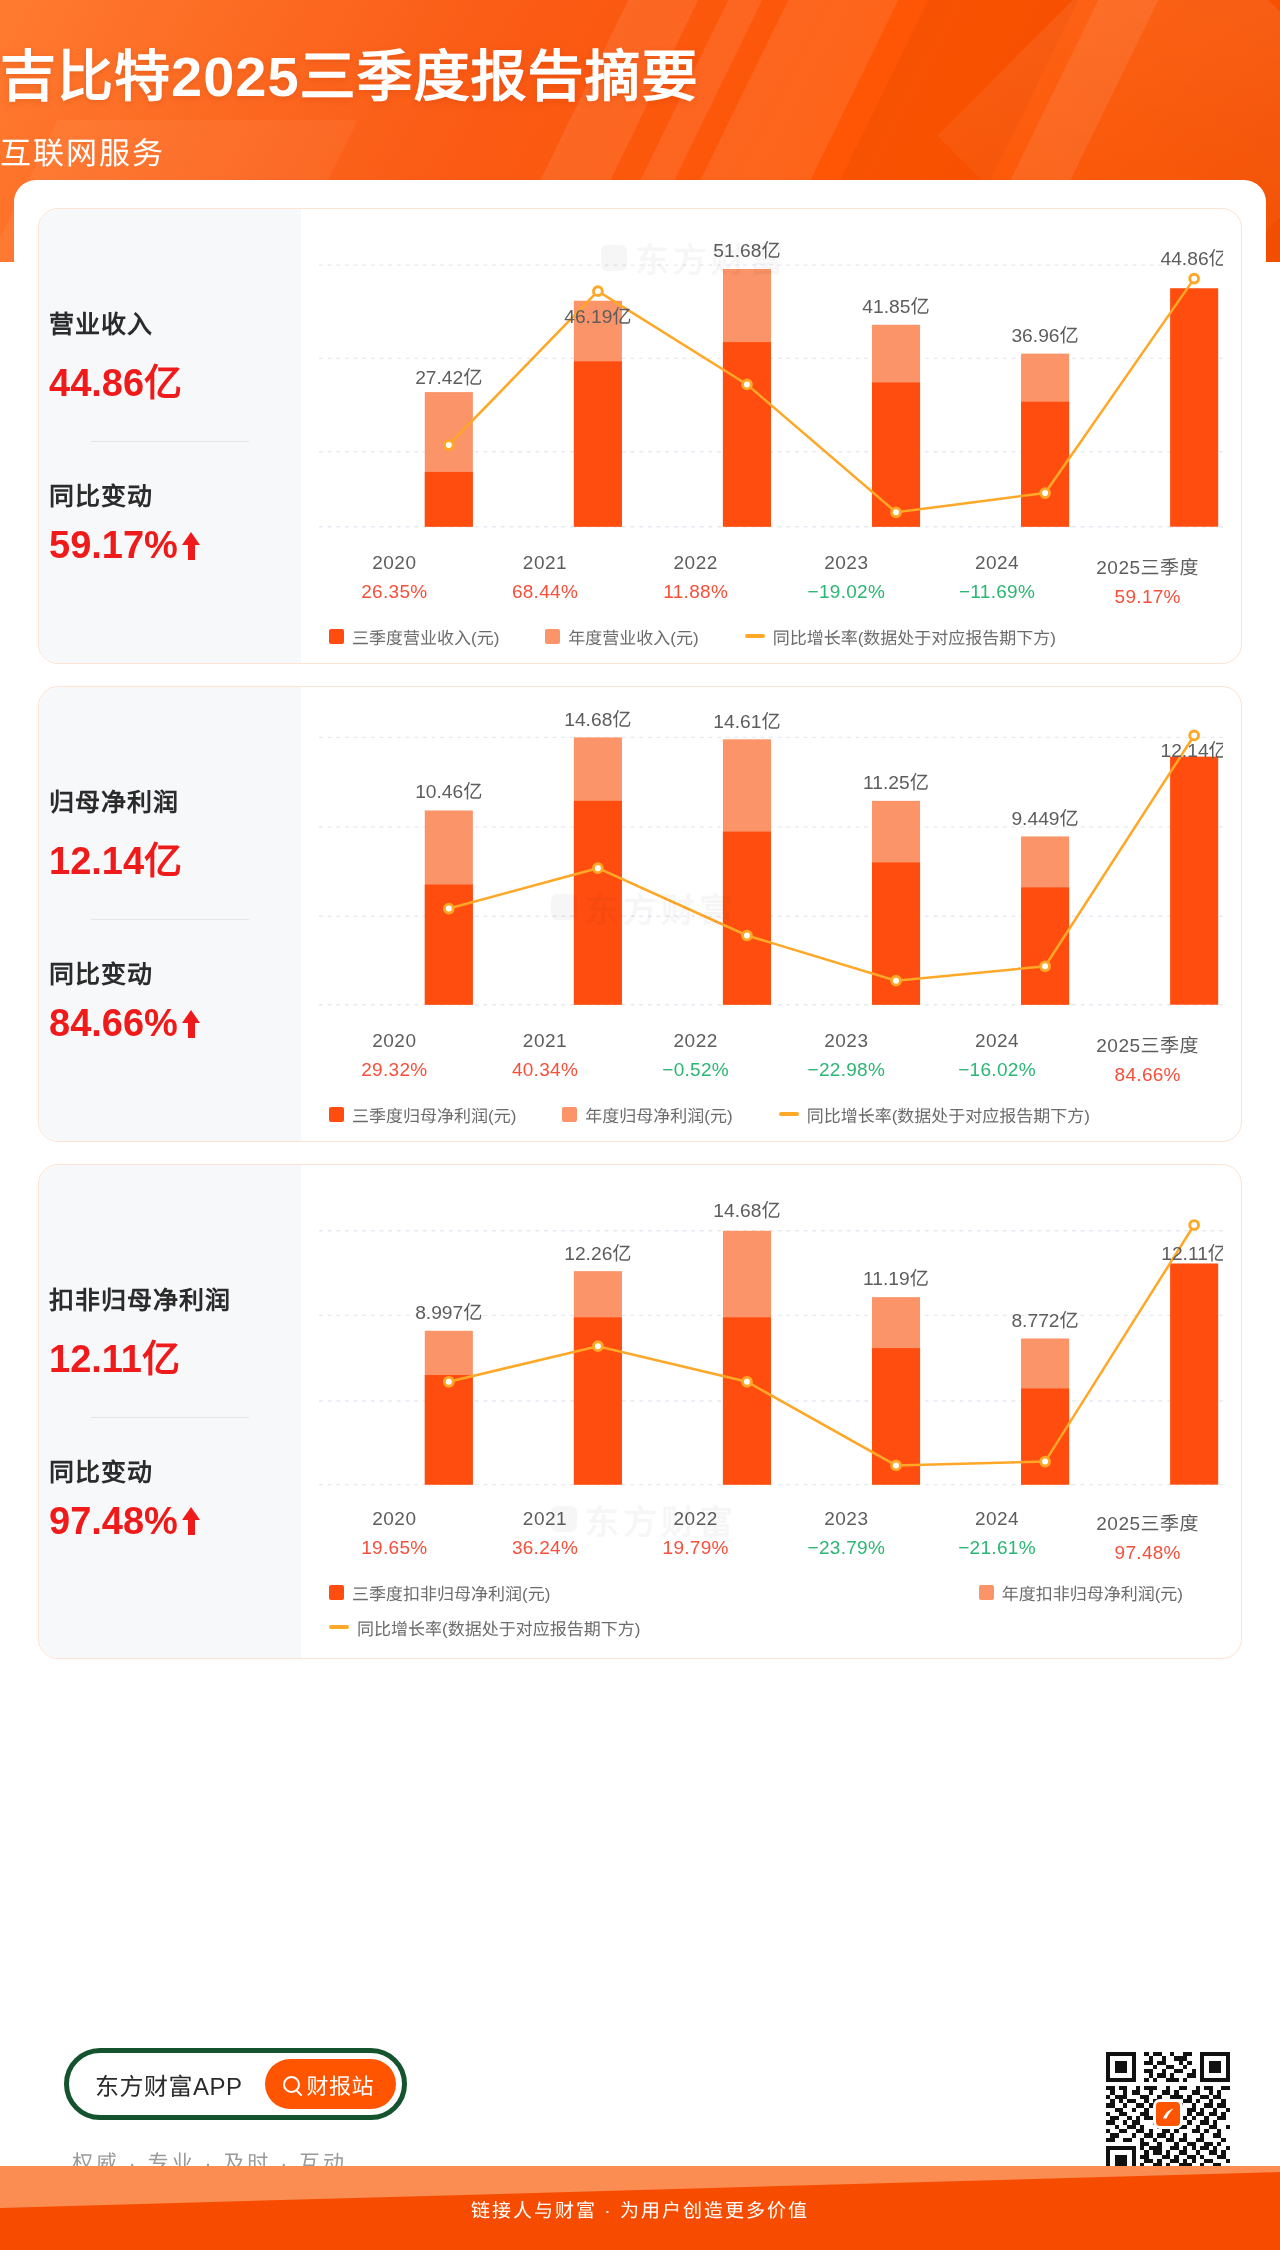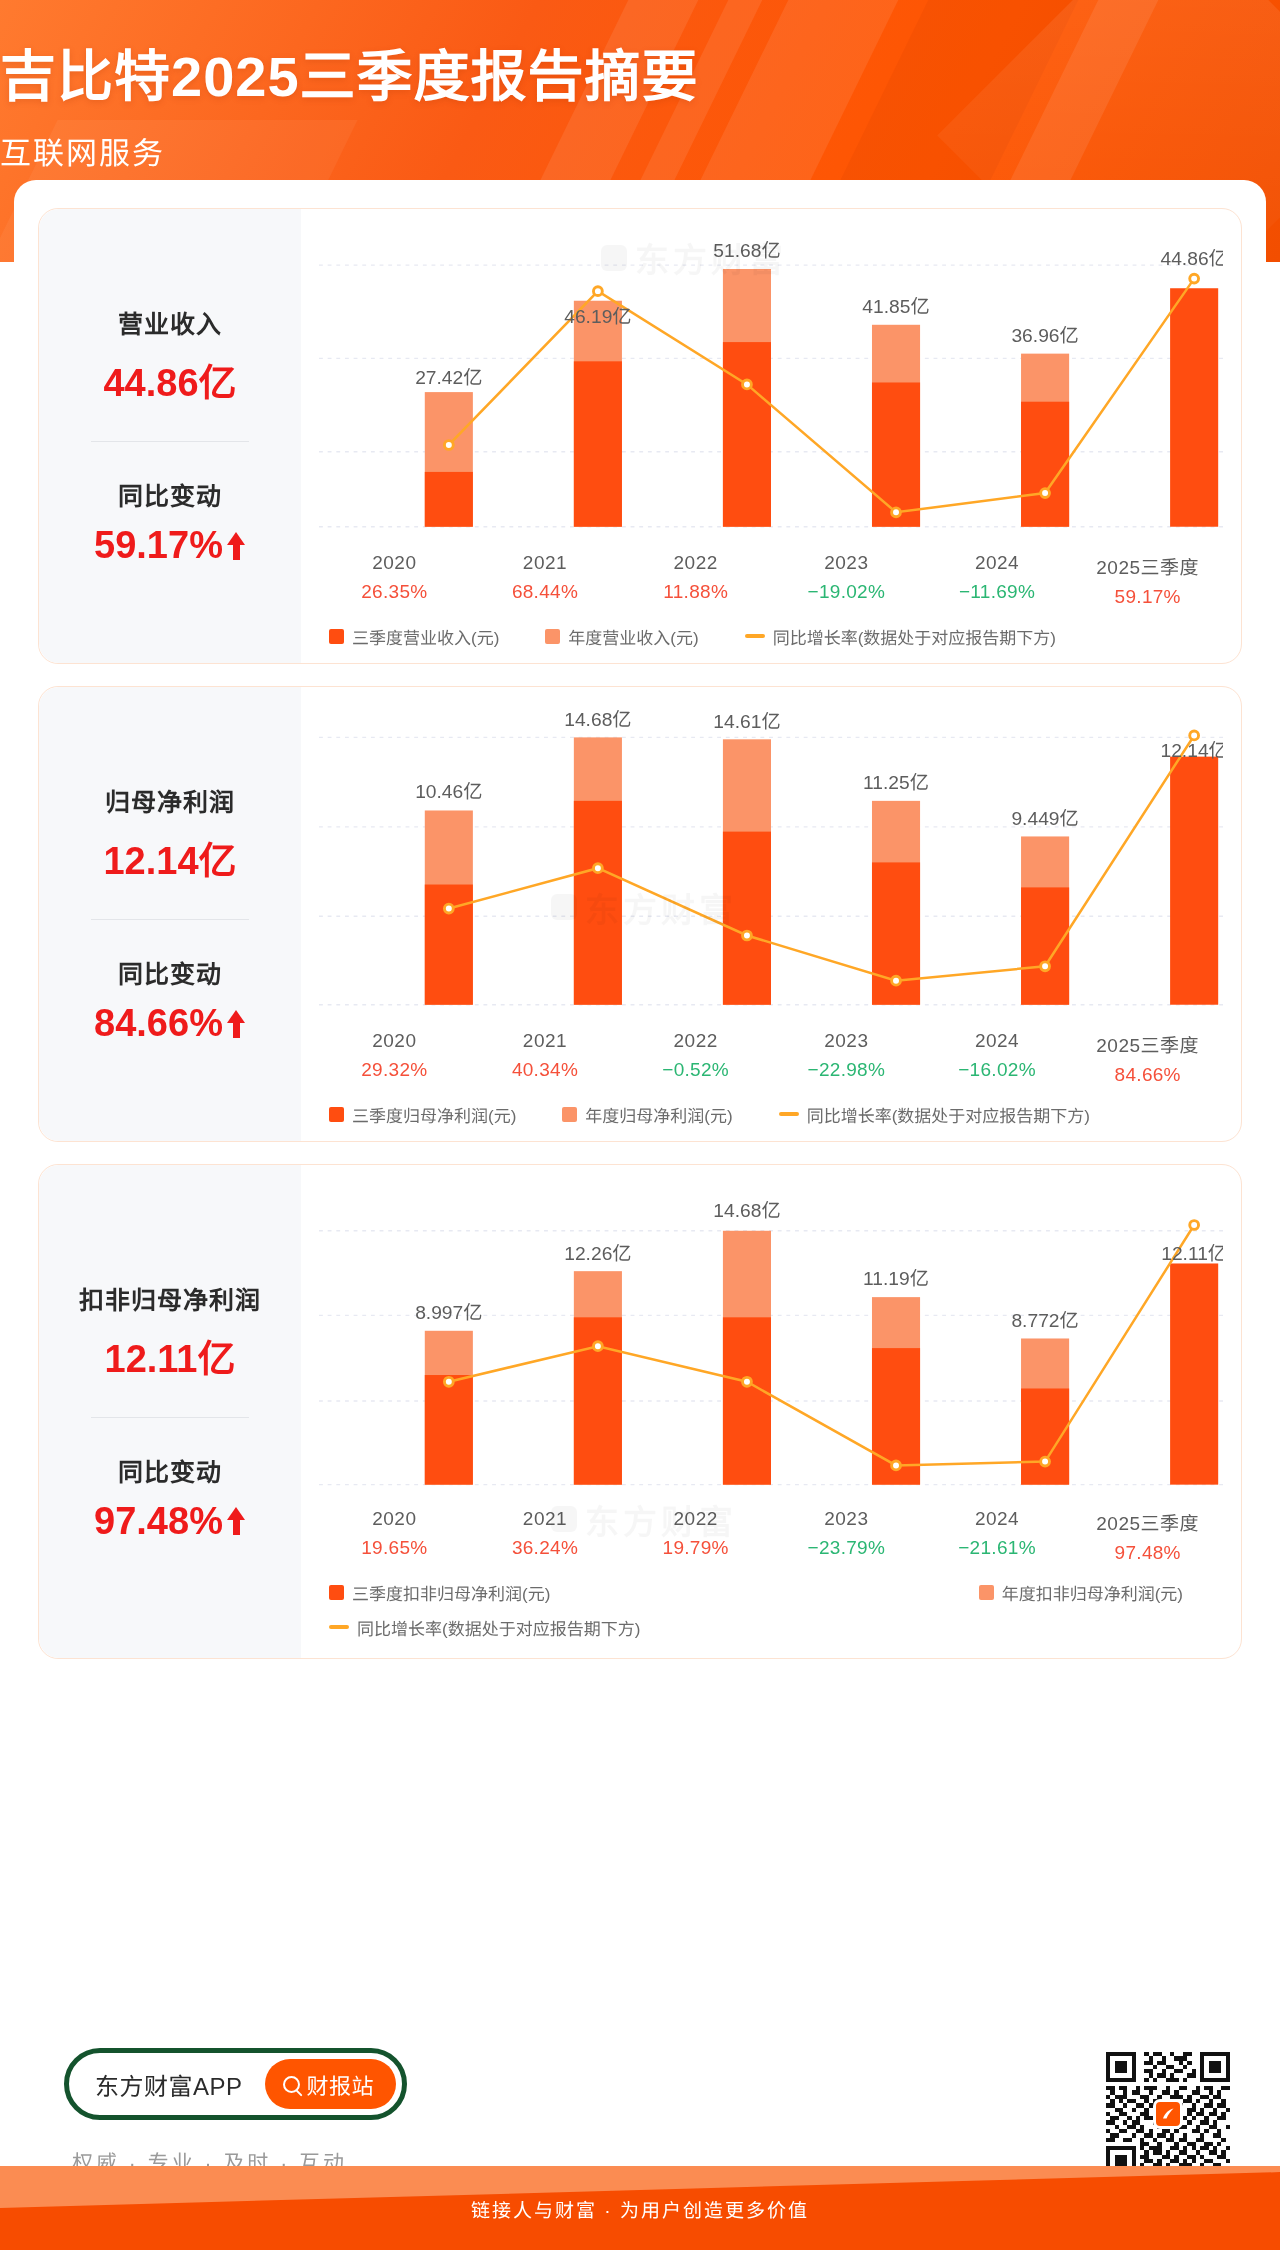--- a/index.html
+++ b/index.html
@@ -90,21 +90,21 @@
     width: 262px;
     flex: 0 0 262px;
     background: #f7f8fa;
     border-radius: 20px 0 0 20px;
     display: flex;
     flex-direction: column;
     align-items: center;
     justify-content: center;
     padding: 26px 10px;
   }
-  .kpi-block { text-align: center; width: 100%; }
+  .kpi-block { text-align: left; width: 100%; }
   .kpi-label {
     font-size: 25px;
     font-weight: bold;
     color: #2b2b2b;
     letter-spacing: 1px;
     white-space: nowrap;
   }
   .kpi-value {
     margin-top: 12px;
     font-size: 38px;

